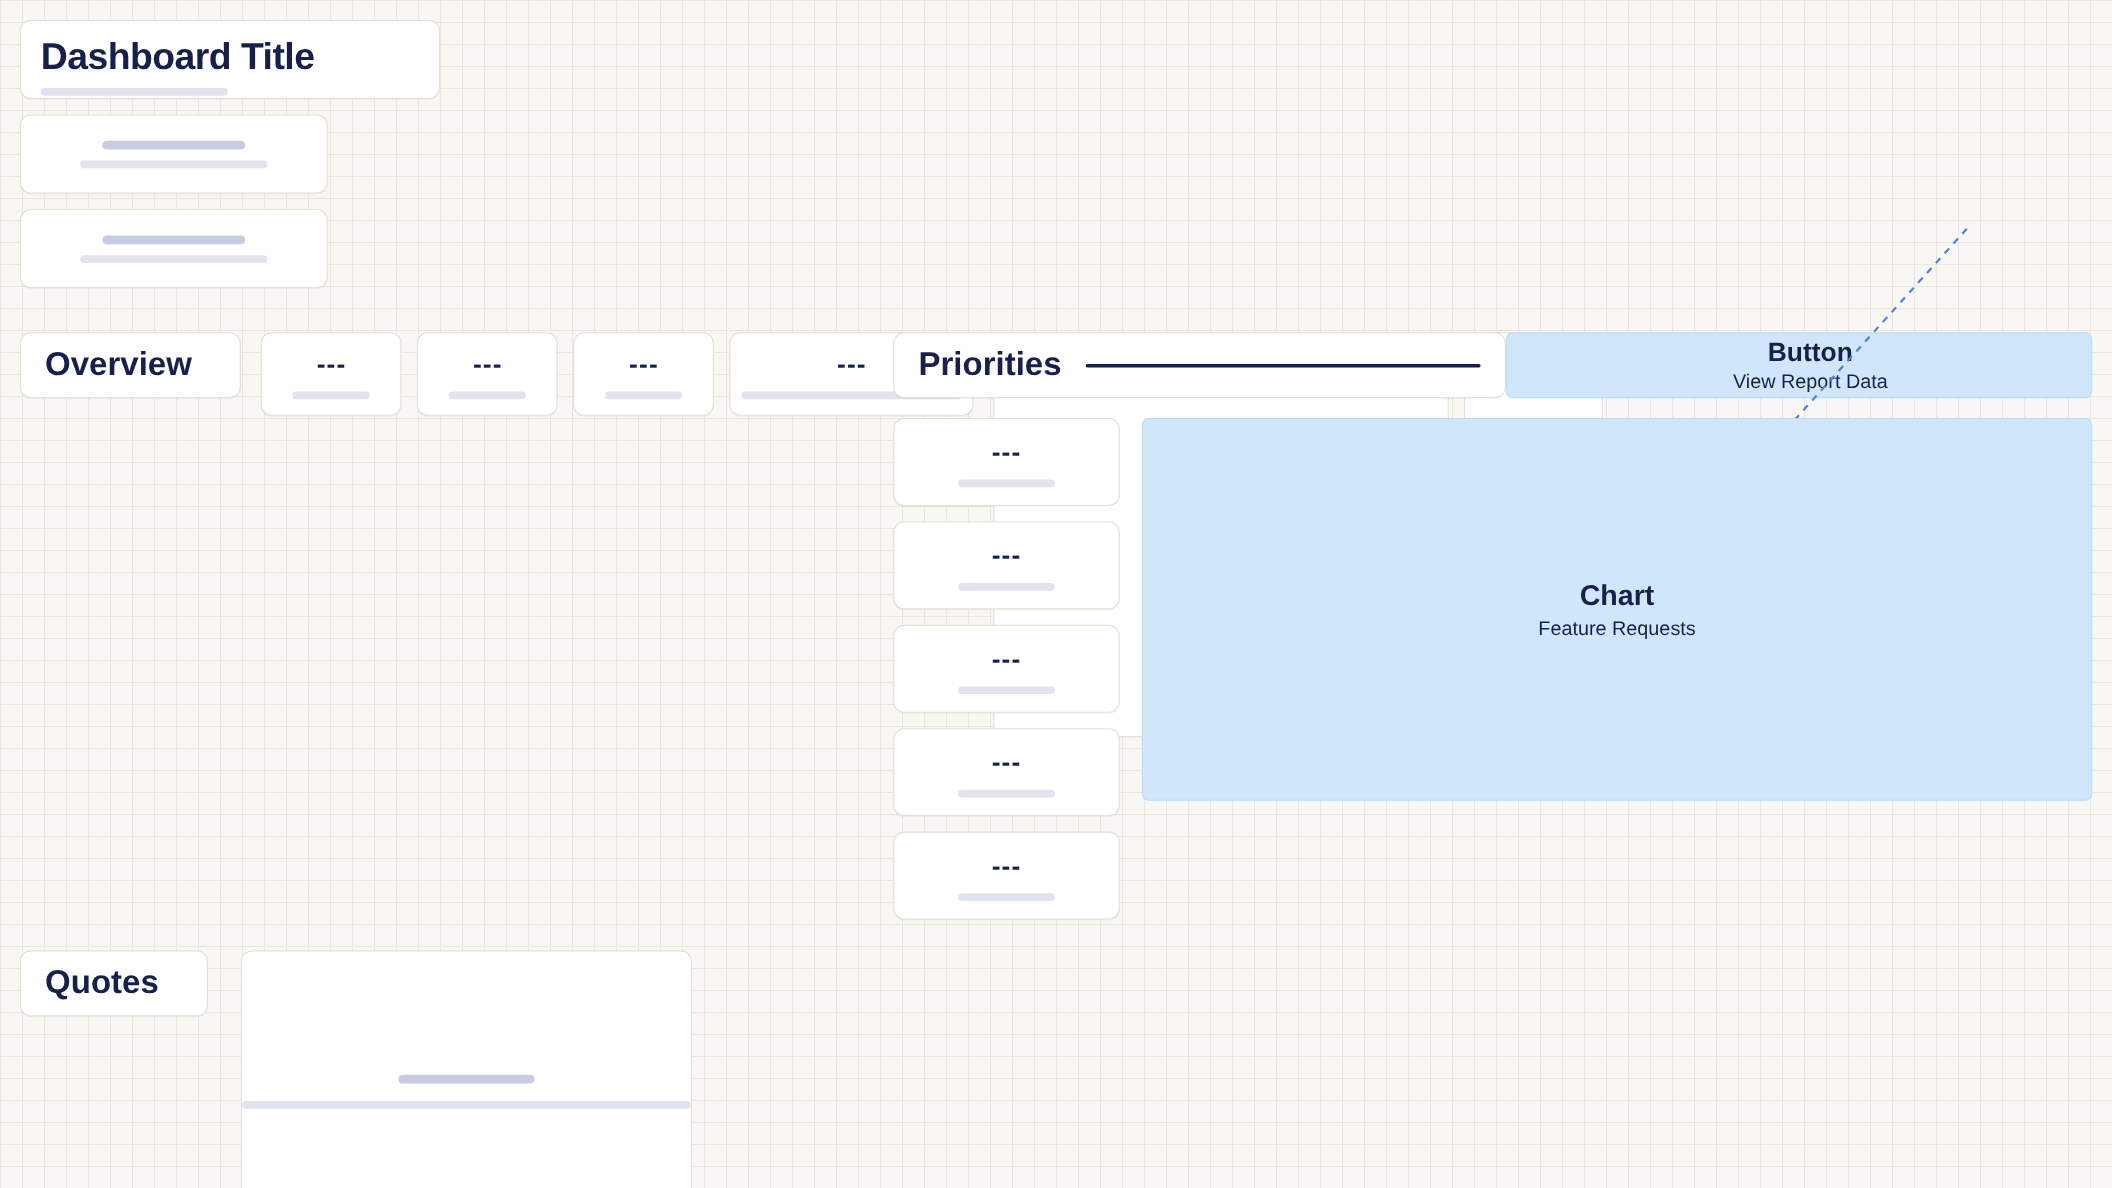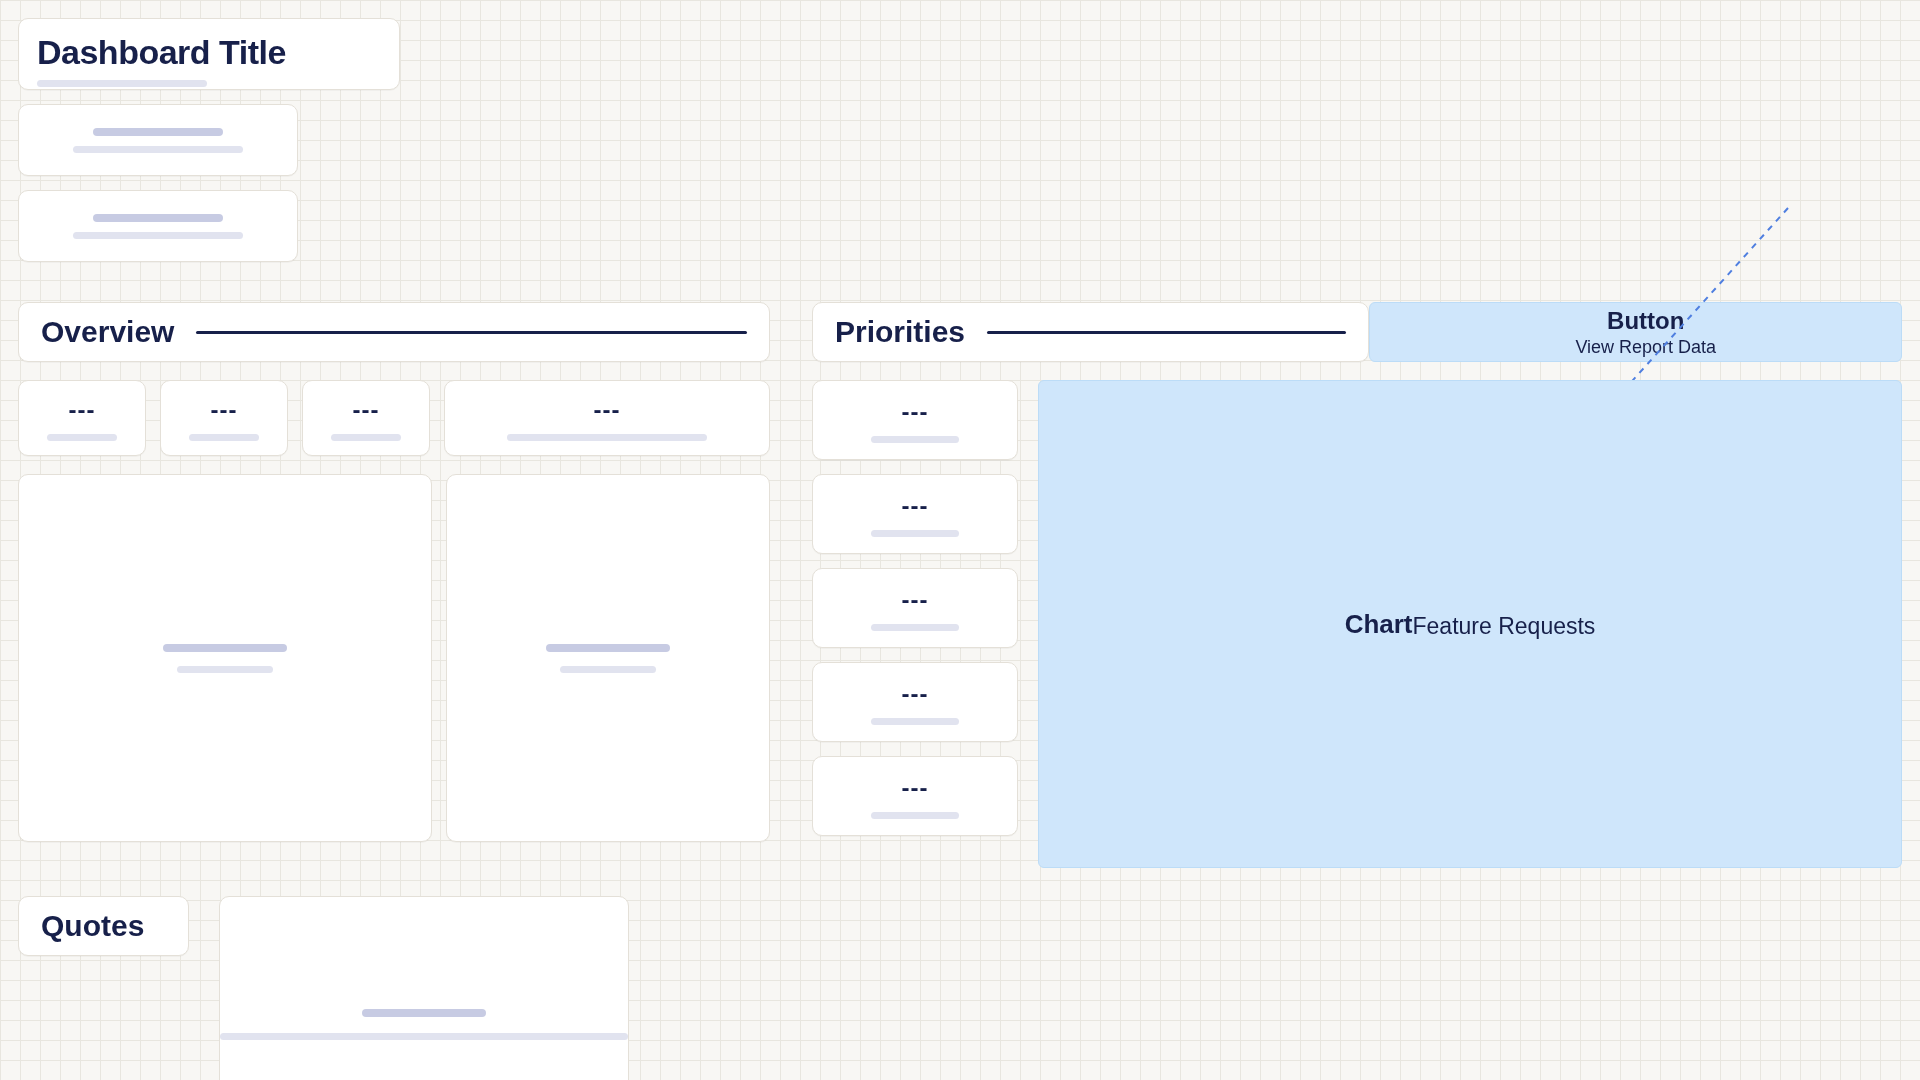--- a/index.html
+++ b/index.html
@@ -37,39 +37,39 @@
     height:60px;
   }
   .section-head h2 { font-size:30px; font-weight:800; }
   .section-head .rule { flex:1; height:3px; background:#17204a; border-radius:2px; }
   
   .stat { display:flex; flex-direction:column; align-items:center; justify-content:center; gap:10px; padding:14px 10px; }
   .stat-val { font-size:24px; font-weight:800; color:#17204a; letter-spacing:1px; }
   .bigbox { display:flex; flex-direction:column; align-items:center; justify-content:center; gap:14px; }
   
   .row2 { display:flex; gap:42px; margin-top:40px; }
-  .left-col { width:752px; display:flex; flex-direction:column; gap:18px; }
+  .left-col { width:752px; display:flex; flex-direction:row; gap:18px; }
   .left-grid { display:flex; gap:14px; }
   .left-big { display:flex; gap:14px; }
   .right-col { flex:1; display:flex; flex-direction:column; gap:18px; }
   .prio-row { display:flex; gap:20px; }
   .prio-list { width:206px; display:flex; flex-direction:column; gap:14px; }
   .prio-item { height:80px; }
   .highlight {
     background:#cfe6fb;
     border:1px solid #bcdcf7;
     border-radius:6px;
     color:#17204a;
   }
   .button-box { flex:1; height:60px; display:flex; flex-direction:column; align-items:center; justify-content:center;padding-left:21px; }
   .button-box .t { font-size:24px; font-weight:800; }
   .button-box .s { font-size:18px; font-weight:500; margin-top:2px; }
-  .chart-box { flex:1; height:488px; display:flex; flex-direction:row; align-items:center; justify-content:center; position:relative; }
+  .chart-box { flex:1; height:348px; display:flex; flex-direction:column; align-items:center; justify-content:center; position:relative; }
   .chart-box .t { font-size:26px; font-weight:800; }
-  .chart-box .s { font-size:23px; font-weight:500; margin-top:4px; }
+  .chart-box .s { font-size:18px; font-weight:500; margin-top:4px; }
   .quotes-card { height:256px; display:flex; flex-direction:column; align-items:center; justify-content:center; gap:16px; }
   svg.connector { position:absolute; left:0; top:0; width:1920px; height:1080px; pointer-events:none; }
 </style>
 </head>
 <body>
 
 <svg class="connector">
   <line x1="1788" y1="208" x2="1588" y2="430" stroke="#4f7fe0" stroke-width="2" stroke-dasharray="6 6"></line>
 </svg>
 

